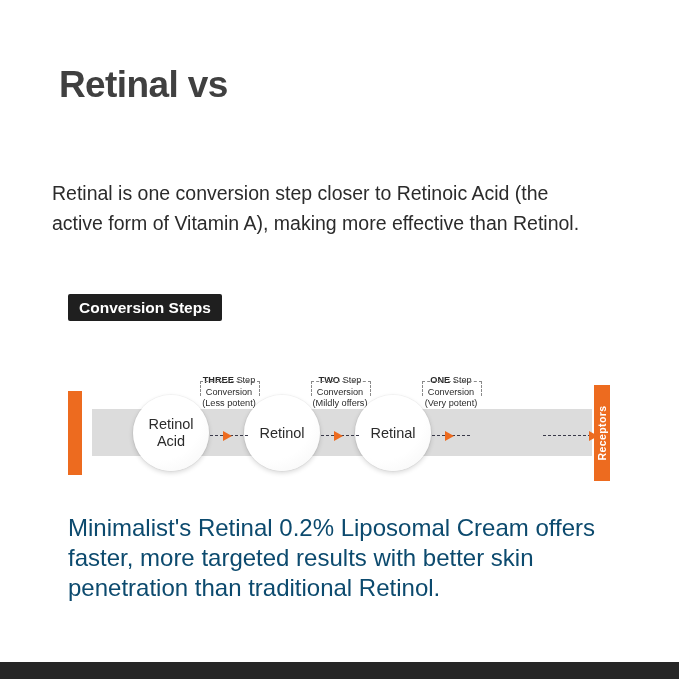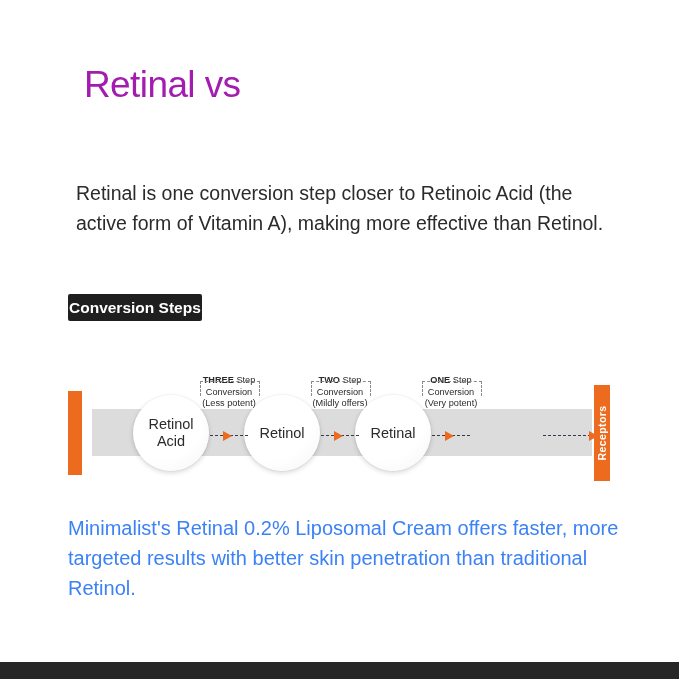--- a/index.html
+++ b/index.html
@@ -19,50 +19,50 @@
     position: absolute;
     left: 0; top: 0;
     width: 679px;
     height: 679px;
     background: #ffffff;
   }
 
   
   .title {
     position: absolute;
-    left: 84px;
+    left: 59px;
     top: 62px;
     width: 540px;
     font-size: 37px;
     line-height: 46px;
-    font-weight: 400;
-    color: #a21caf;
+    font-weight: 700;
+    color: #404040;
     letter-spacing: -0.6px;
   }
   .title-line { display: block; }
 
   
   .intro {
     position: absolute;
-    left: 76px;
+    left: 52px;
     top: 178px;
     width: 545px;
     font-size: 19.5px;
     line-height: 30px;
     color: #2b2b2b;
     font-weight: 400;
   }
 
   
   .badge {
     position: absolute;
     left: 68px;
     top: 294px;
     height: 27px;
-    padding: 0 1px;
+    padding: 0 11px;
     background: #1f1f1f;
     color: #ffffff;
     font-size: 15.5px;
     font-weight: 700;
     line-height: 27px;
     border-radius: 2px;
     display: inline-block;
     white-space: nowrap;
   }
 
@@ -226,23 +226,23 @@
   .ann-1 { left: 169px; }
   .ann-2 { left: 280px; }
   .ann-3 { left: 391px; }
 
   
   .outro {
     position: absolute;
     left: 68px;
     top: 513px;
     width: 555px;
-    font-size: 20px;
+    font-size: 24px;
     line-height: 30px;
-    color: #3b82f6;
+    color: #0c4a6e;
     font-weight: 400;
   }
 
   
   .bottom-band {
     position: absolute;
     left: 0;
     top: 662px;
     width: 679px;
     height: 17px;

